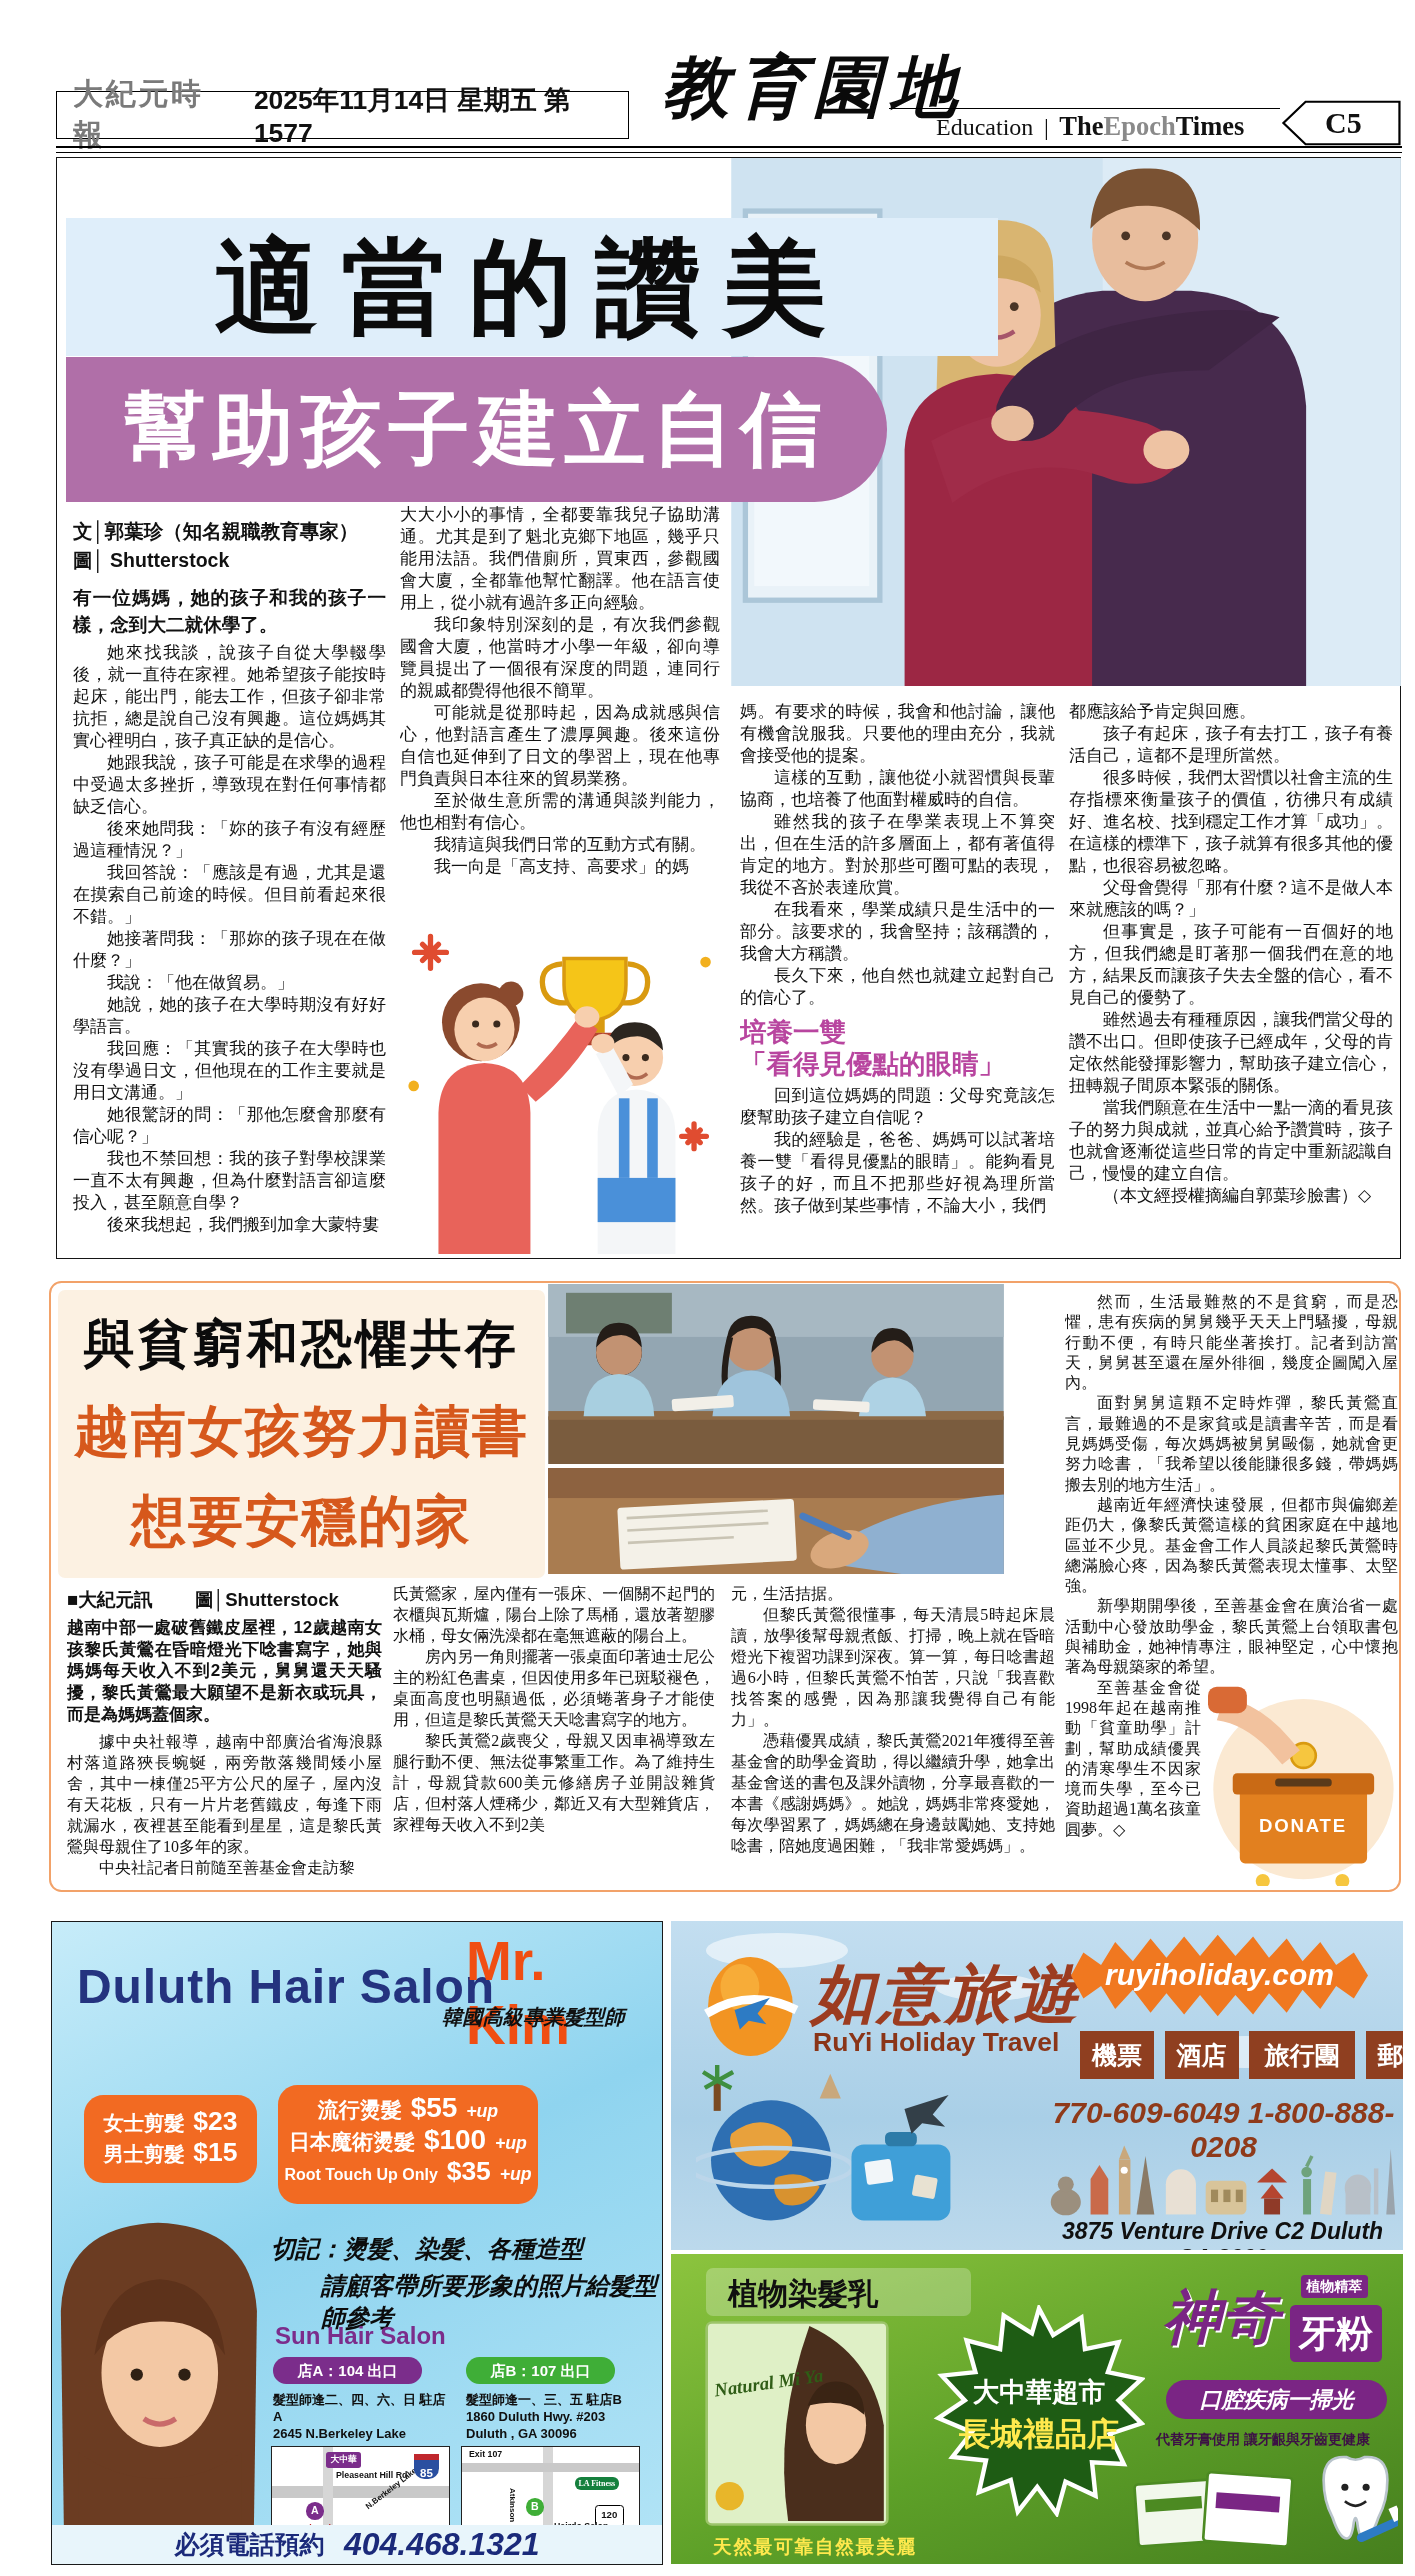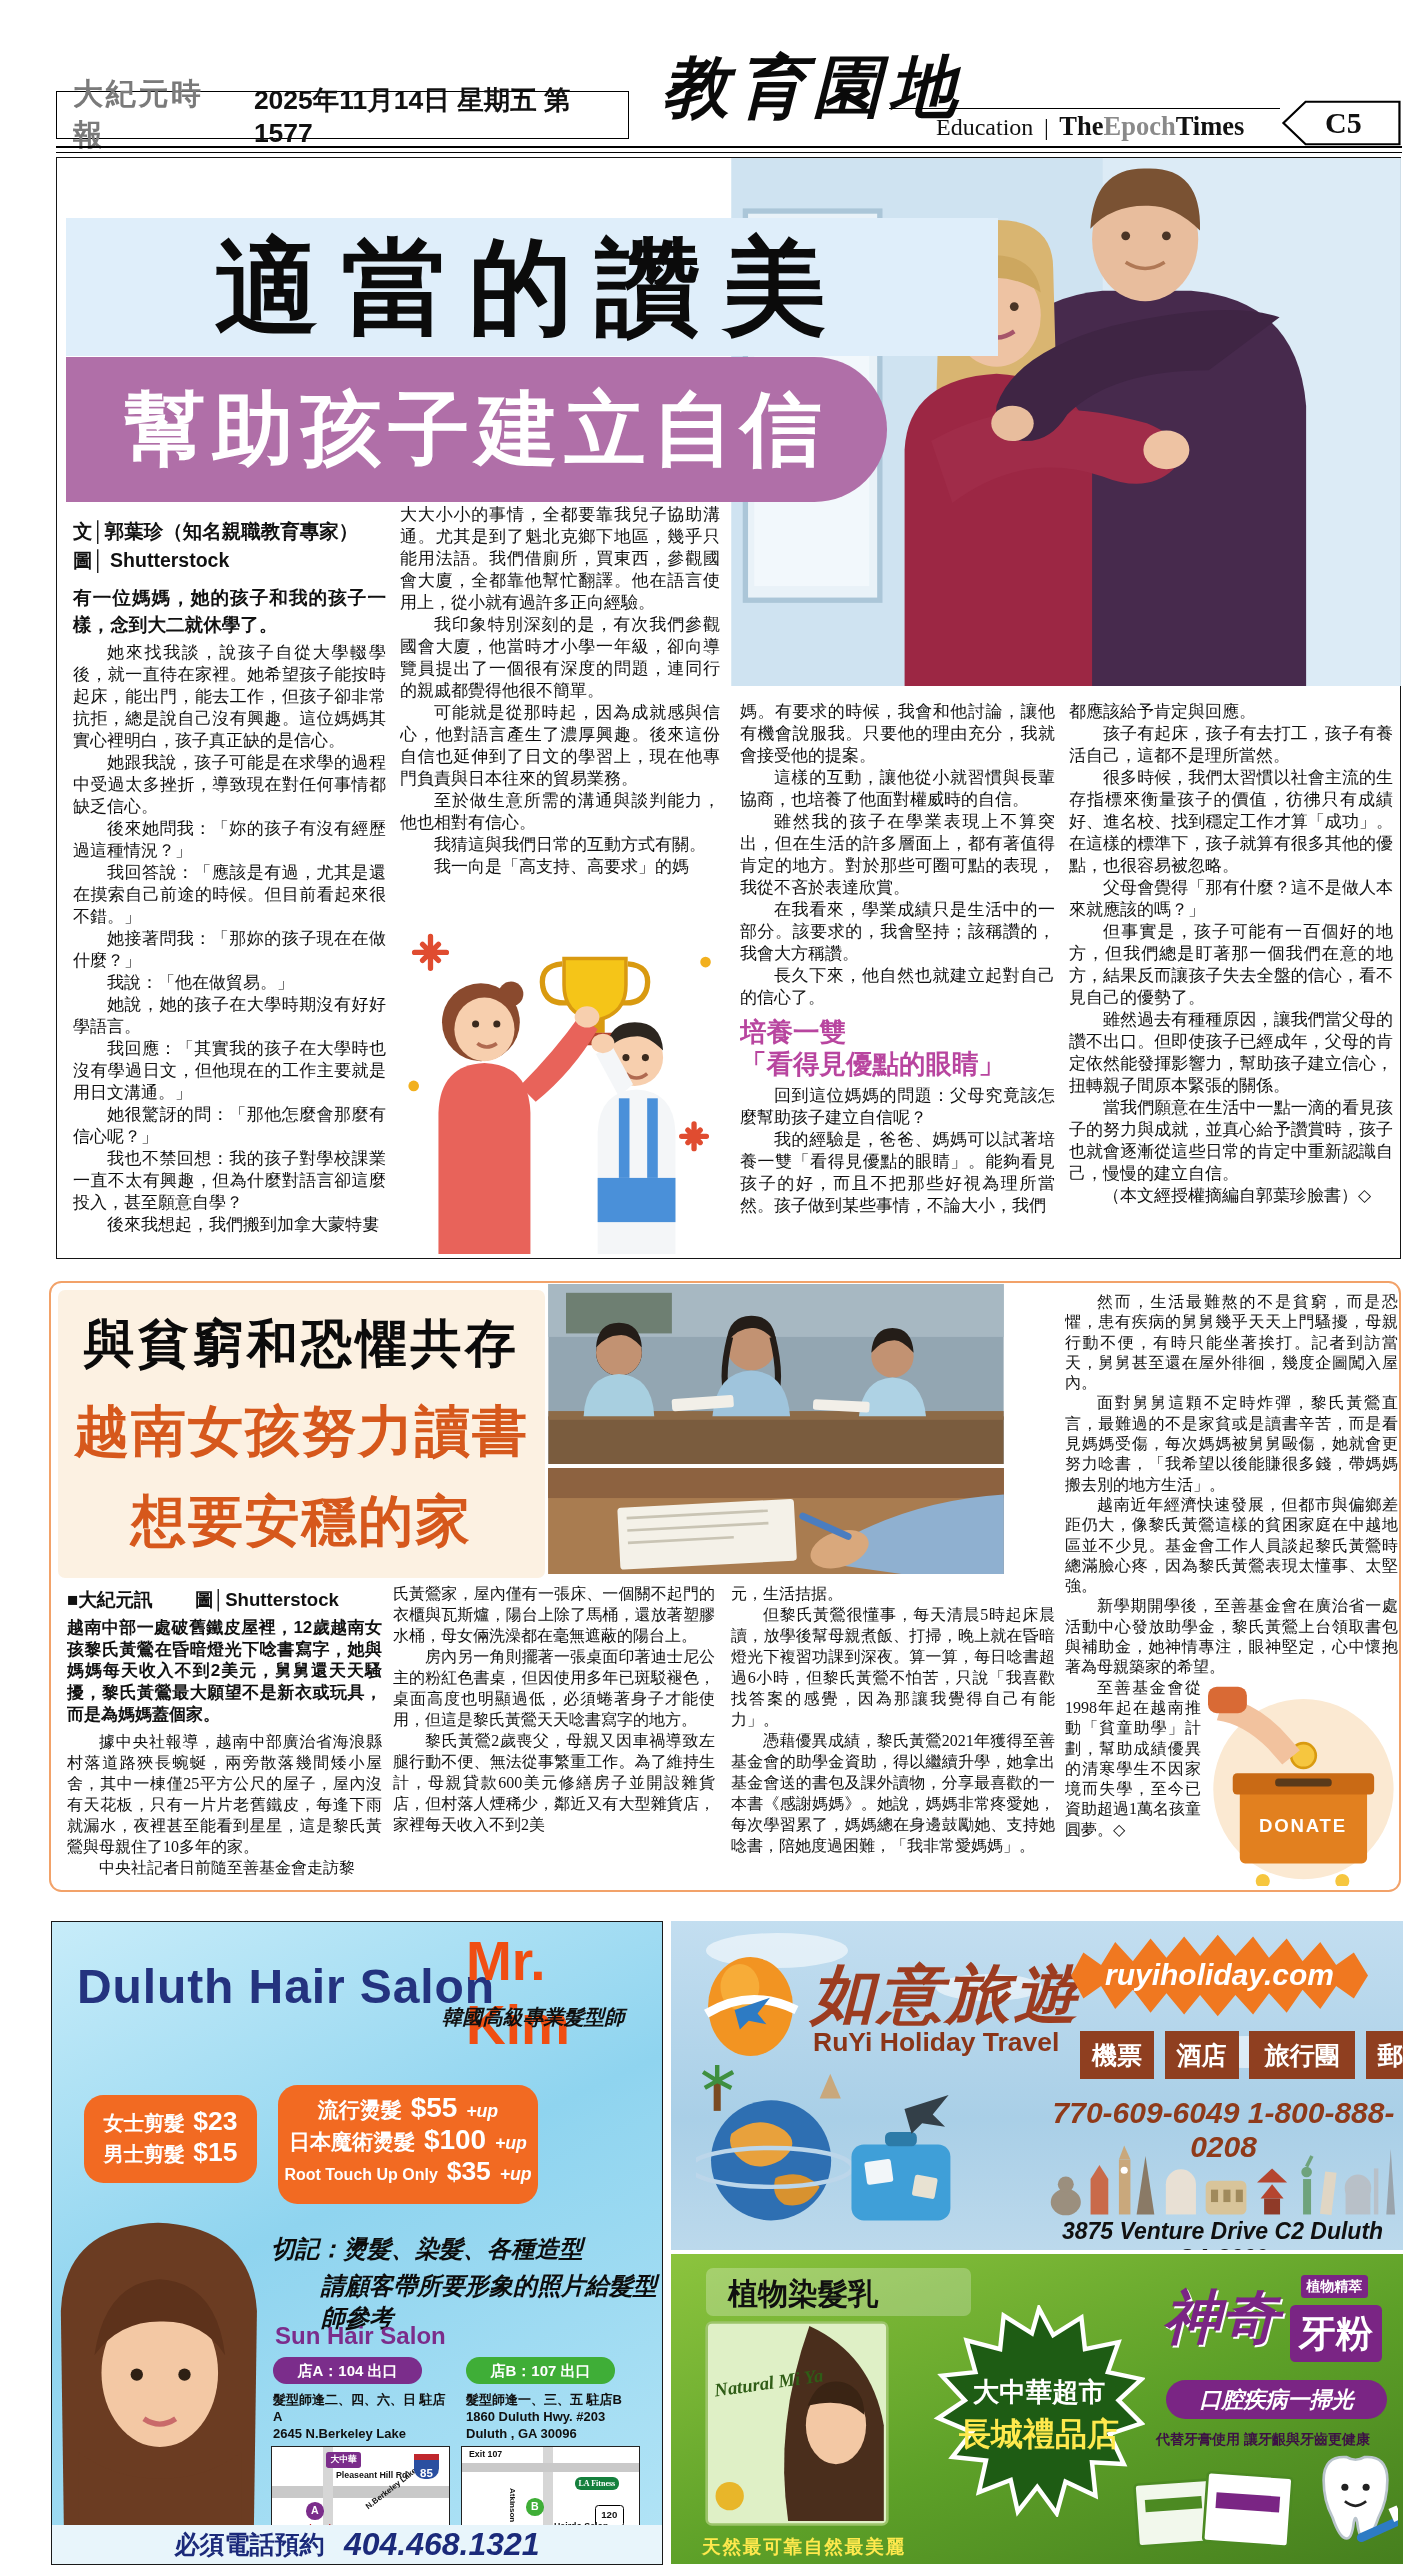--- a/index.html
+++ b/index.html
@@ -488,21 +488,21 @@
   <div class="abs" style="left:32px;top:65px;width:188px;height:209px;">
     <svg width="188" height="209" viewBox="0 0 212 236">
       <rect x="4" y="4" width="204" height="228" rx="6" fill="#dff0c6" stroke="#9cc46a" stroke-width="3"></rect>
       <path d="M120 8 Q190 40 204 120 L204 228 L96 228 Q80 120 120 8 Z" fill="#4a2e1c"></path>
       <ellipse cx="150" cy="120" rx="34" ry="44" fill="#f3c8a4"></ellipse>
       <path d="M118 98 Q130 64 160 72 Q182 80 182 108 Q160 88 118 98 Z" fill="#3a2414"></path>
       <circle cx="30" cy="200" r="16" fill="#e8b62a"></circle>
     </svg>
     <div class="abs brush" style="left:10.6px;top:53px;font-size:18.6px;color:#2f5d16;transform:rotate(-8deg);">Natural Mi Ya</div>
   </div>
-  <div class="abs" style="left:31px;top:280px;font-size:18.6px;font-weight:900;color:#ffe94d;letter-spacing:1.8px;text-align:right;">天然最可靠自然最美麗</div>
+  <div class="abs" style="left:42px;top:280px;font-size:18.6px;font-weight:900;color:#ffe94d;letter-spacing:1.8px;text-align:right;">天然最可靠自然最美麗</div>
 
   <div class="abs" style="left:262px;top:51px;width:212px;height:212px;">
     <svg width="212" height="212" viewBox="0 0 240 240">
       <g fill="#1e5c14" stroke="#ffffff" stroke-width="5">
         <polygon points="120,4 136,34 168,14 172,50 210,42 198,76 236,84 210,108 236,134 200,146 216,180 180,178 184,216 150,200 140,236 118,206 96,234 88,198 52,212 60,176 22,172 44,144 6,128 36,108 10,80 48,76 38,40 76,50 80,12 112,32"></polygon>
       </g>
     </svg>
     <div class="abs" style="left:0;top:69px;width:212px;text-align:center;color:#fff;font-weight:900;font-size:26.5px;">大中華超市</div>
     <div class="abs" style="left:0;top:108px;width:212px;text-align:center;color:#ffe94d;font-weight:900;font-size:32px;">長城禮品店</div>
   </div>

